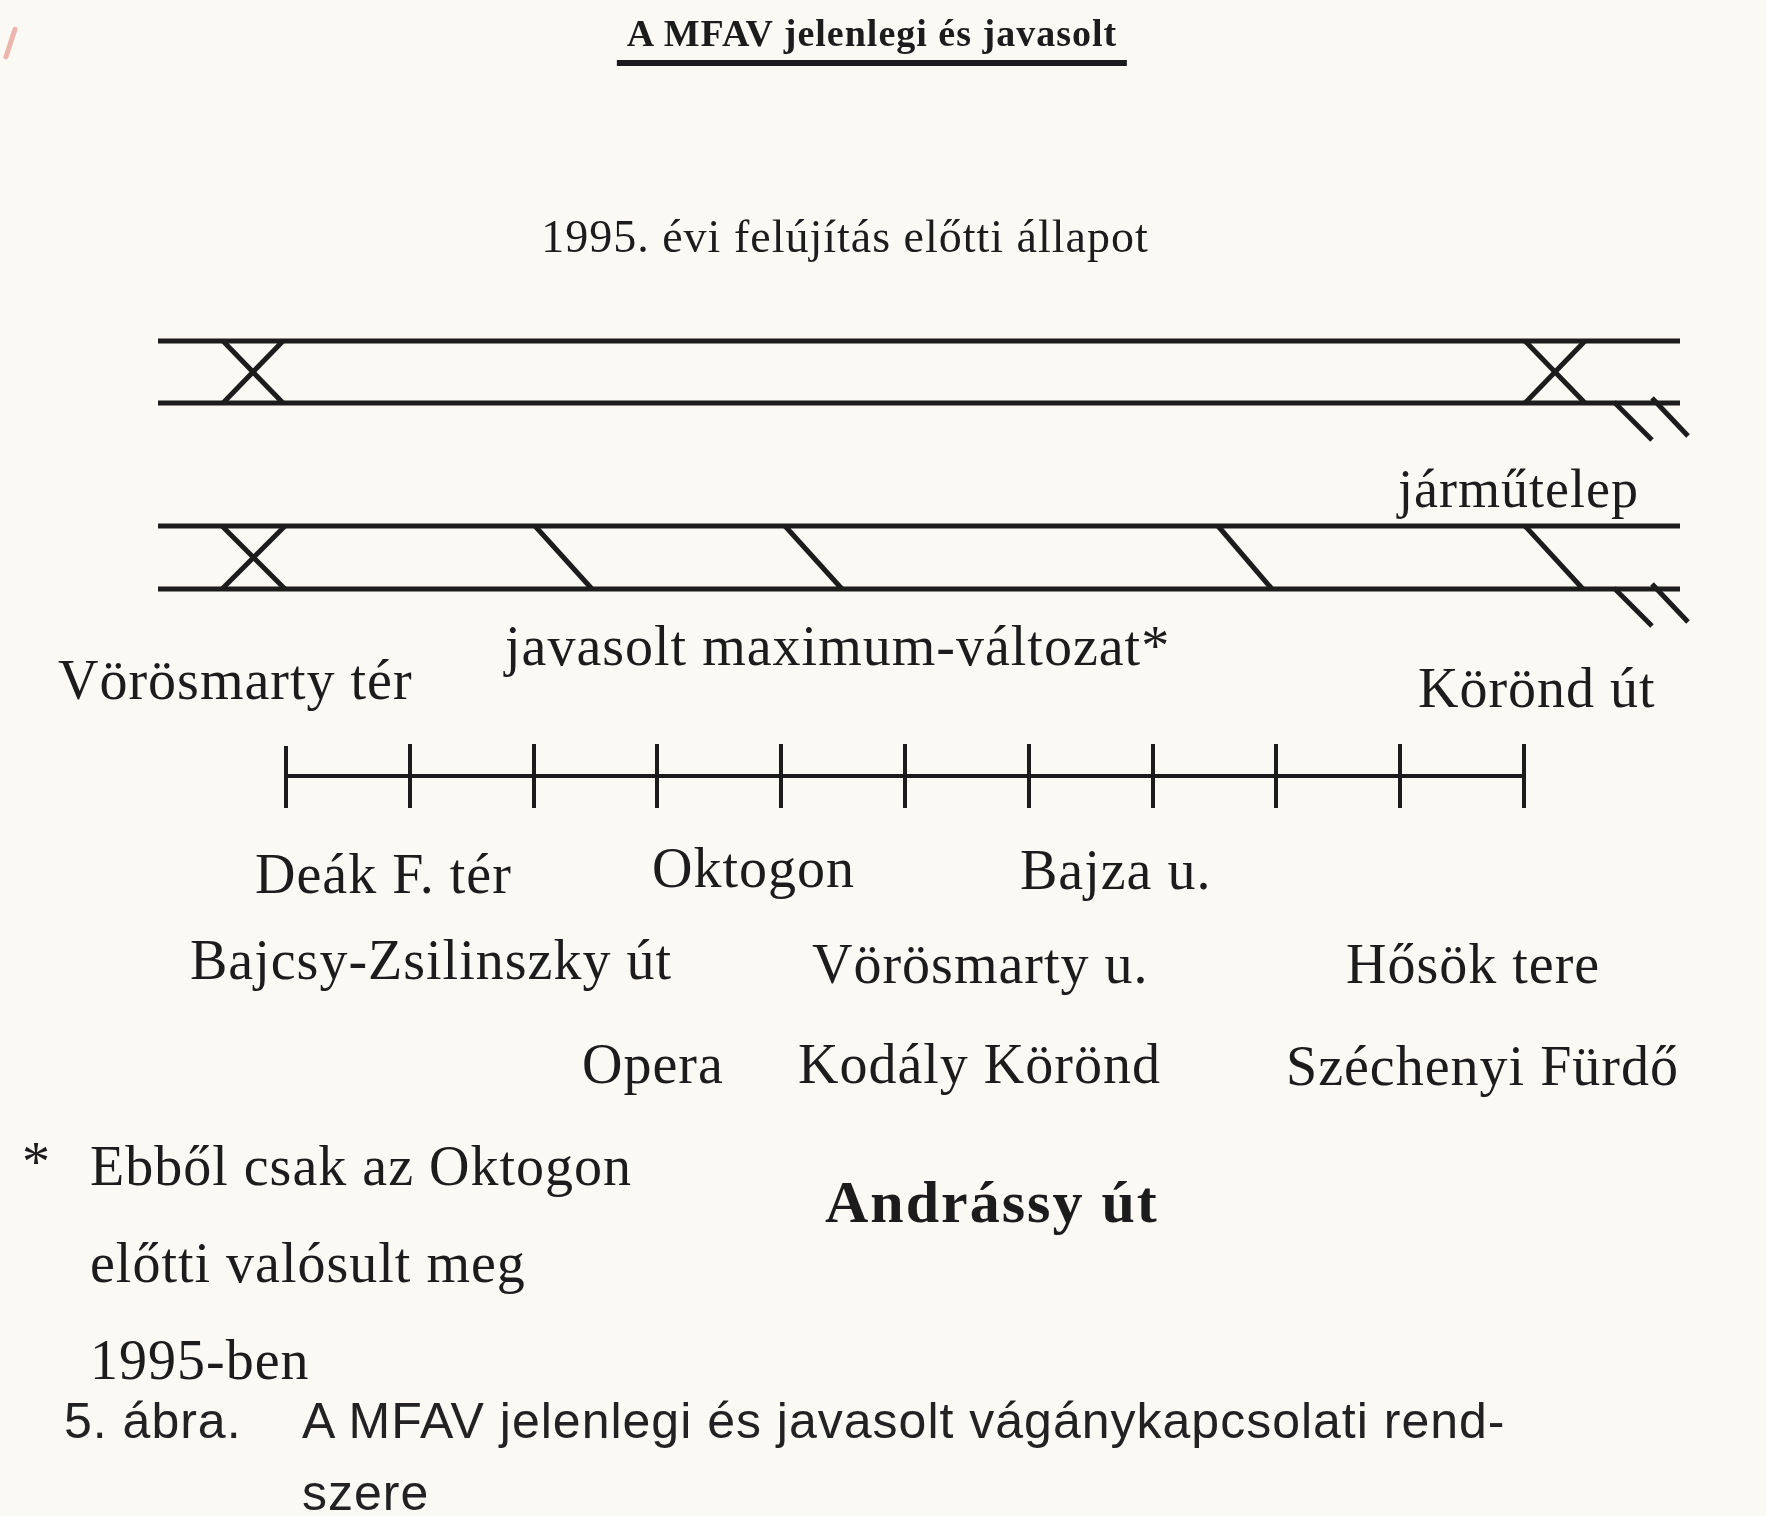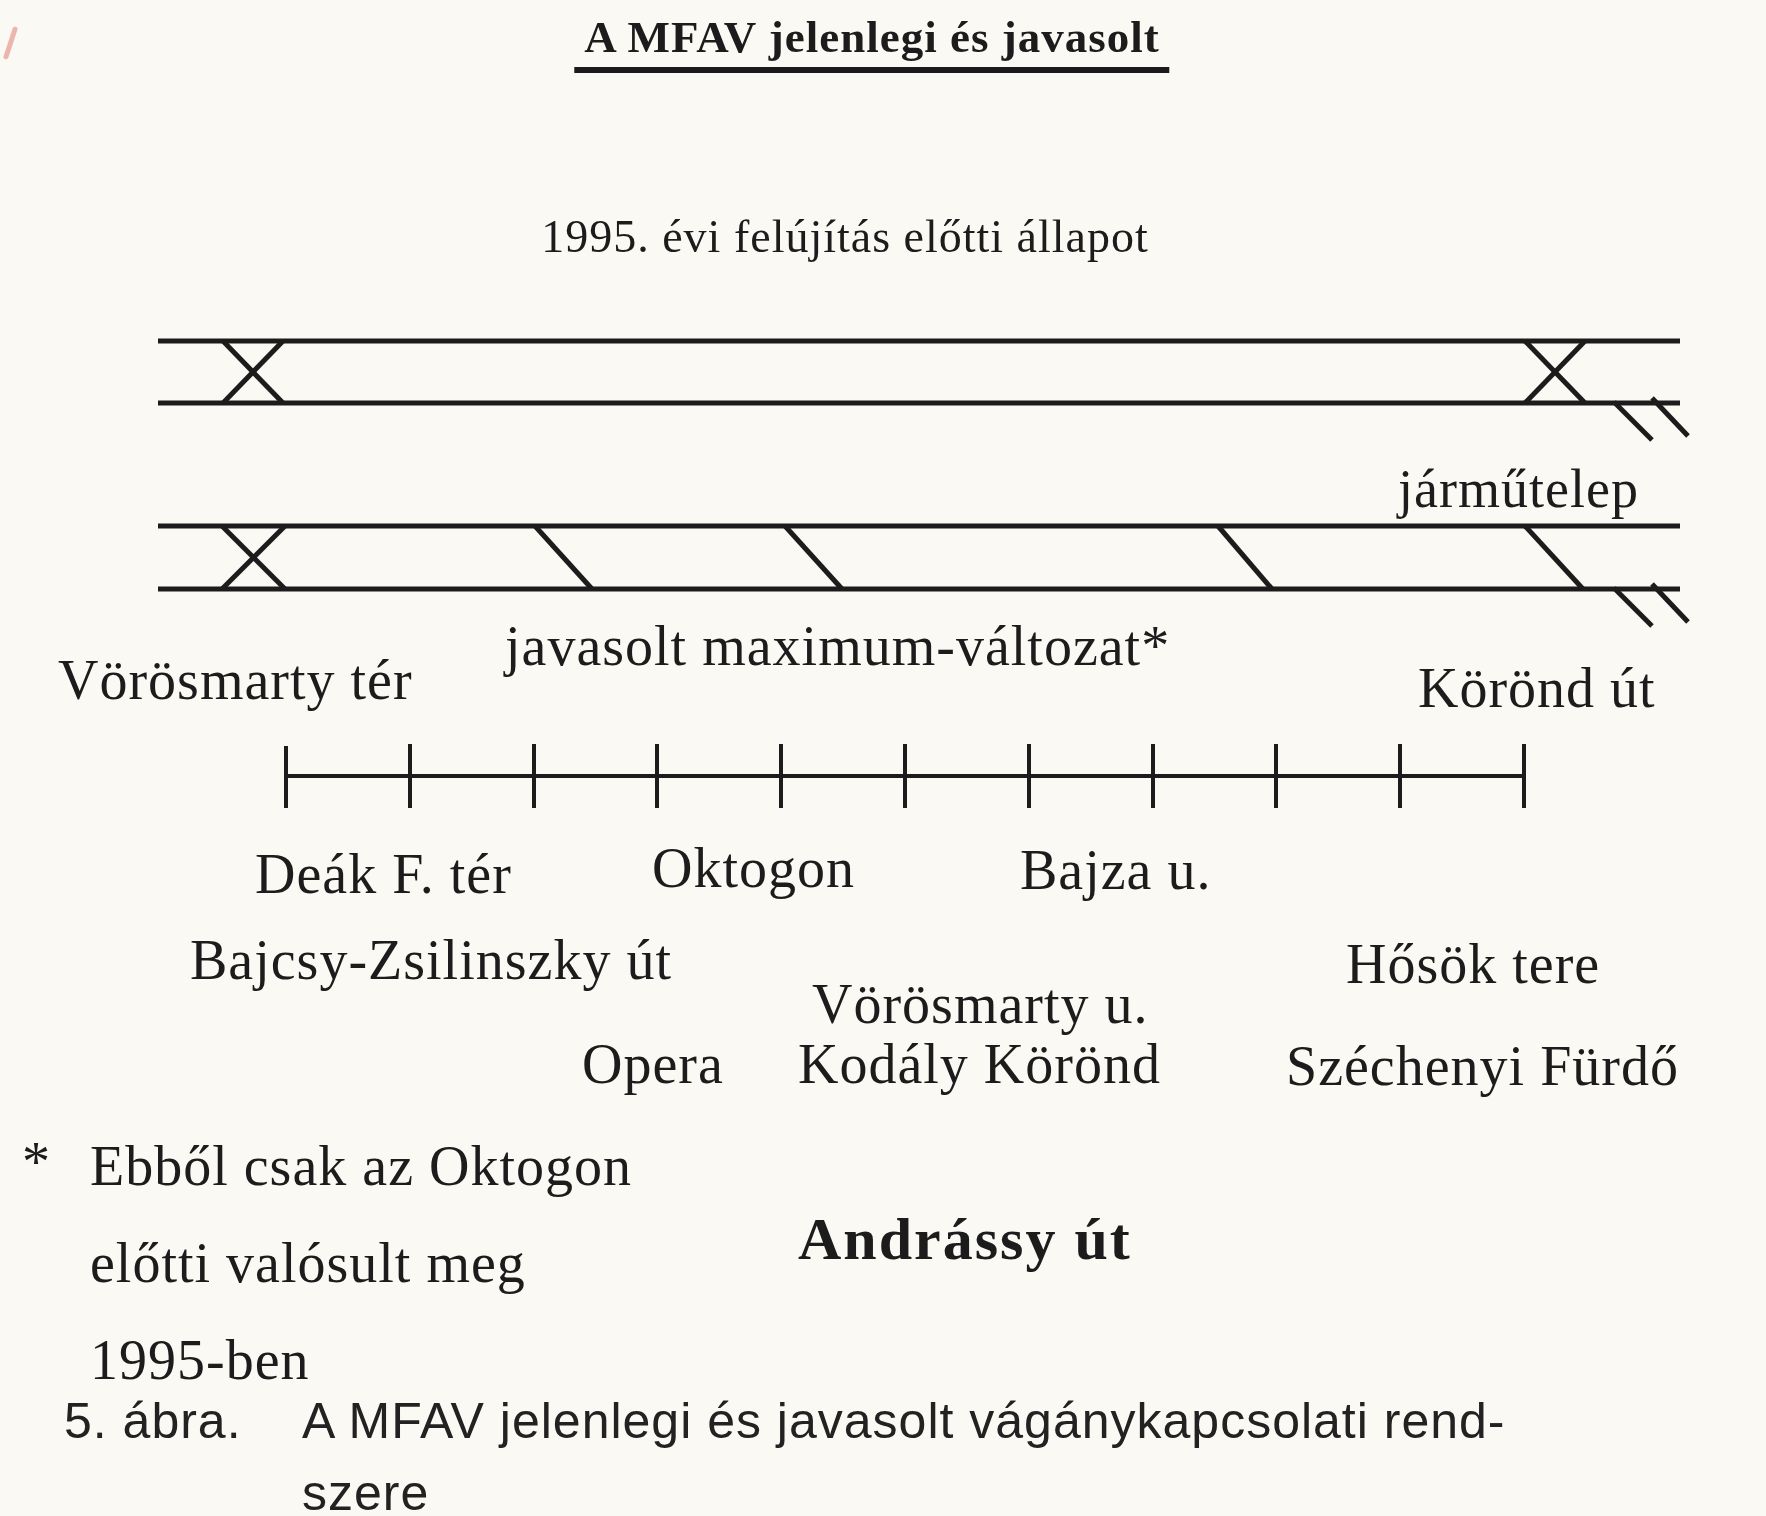--- a/index.html
+++ b/index.html
@@ -6,21 +6,21 @@
   .page{
     position:relative;
     width:1766px;height:1516px;
     background:#fbf9f4;
     overflow:hidden;
     color:#1c1c1c;
     font-family:"Liberation Serif","DejaVu Serif",serif;
   }
   .abs{position:absolute;white-space:nowrap;}
   .t-title{
-    font-size:45px;font-weight:bold;text-align:center;line-height:1.05;
+    font-size:38px;font-weight:bold;text-align:center;line-height:1.05;
     letter-spacing:1px;
   }
   .t-title .uline{
     display:inline-block;
     border-bottom:6px solid #1b1b1b;
     padding:2px 10px 6px 10px;
   }
   .t-sub{font-size:46px;letter-spacing:1px;}
   .t-label{font-size:56px;letter-spacing:1px;}
   .t-depot{font-size:54px;letter-spacing:1px;margin-top:20px;}
@@ -105,31 +105,31 @@
 
   <div class="abs t-label" style="left:58px;top:648px;">Vörösmarty tér</div>
   <div class="abs t-label" style="left:505px;top:614px;">javasolt maximum-változat*</div>
   <div class="abs t-label" style="left:1418px;top:656px;">Körönd út</div>
 
   <div class="abs t-label" style="left:255px;top:842px;">Deák F. tér</div>
   <div class="abs t-label" style="left:652px;top:836px;">Oktogon</div>
   <div class="abs t-label" style="left:1020px;top:838px;">Bajza u.</div>
 
   <div class="abs t-label" style="left:190px;top:928px;">Bajcsy-Zsilinszky út</div>
-  <div class="abs t-label" style="left:812px;top:932px;margin-top:40px;">Vörösmarty u.</div>
+  <div class="abs t-label" style="left:812px;top:932px;">Vörösmarty u.</div>
   <div class="abs t-label" style="left:1346px;top:932px;">Hősök tere</div>
 
   <div class="abs t-label" style="left:582px;top:1032px;">Opera</div>
   <div class="abs t-label" style="left:798px;top:1032px;">Kodály Körönd</div>
   <div class="abs t-label" style="left:1286px;top:1034px;">Széchenyi Fürdő</div>
 
   <div class="abs t-foot" style="left:22px;top:1130px;">*</div>
   <div class="abs t-foot" style="left:90px;top:1134px;">Ebből csak az Oktogon</div>
   <div class="abs t-foot" style="left:90px;top:1231px;">előtti valósult meg</div>
   <div class="abs t-foot" style="left:90px;top:1328px;">1995-ben</div>
 
-  <div class="abs t-street" style="left:798px;top:1168px;margin-top:37px;">Andrássy út</div>
+  <div class="abs t-street" style="left:825px;top:1168px;">Andrássy út</div>
 
   <div class="abs t-caption" style="left:64px;top:1392px;">5. ábra.</div>
   <div class="abs t-caption" style="left:302px;top:1392px;">A MFAV jelenlegi és javasolt vágánykapcsolati rend-</div>
   <div class="abs t-caption" style="left:302px;top:1464px;">szere</div>
 
 </div>
 
 </body></html>

